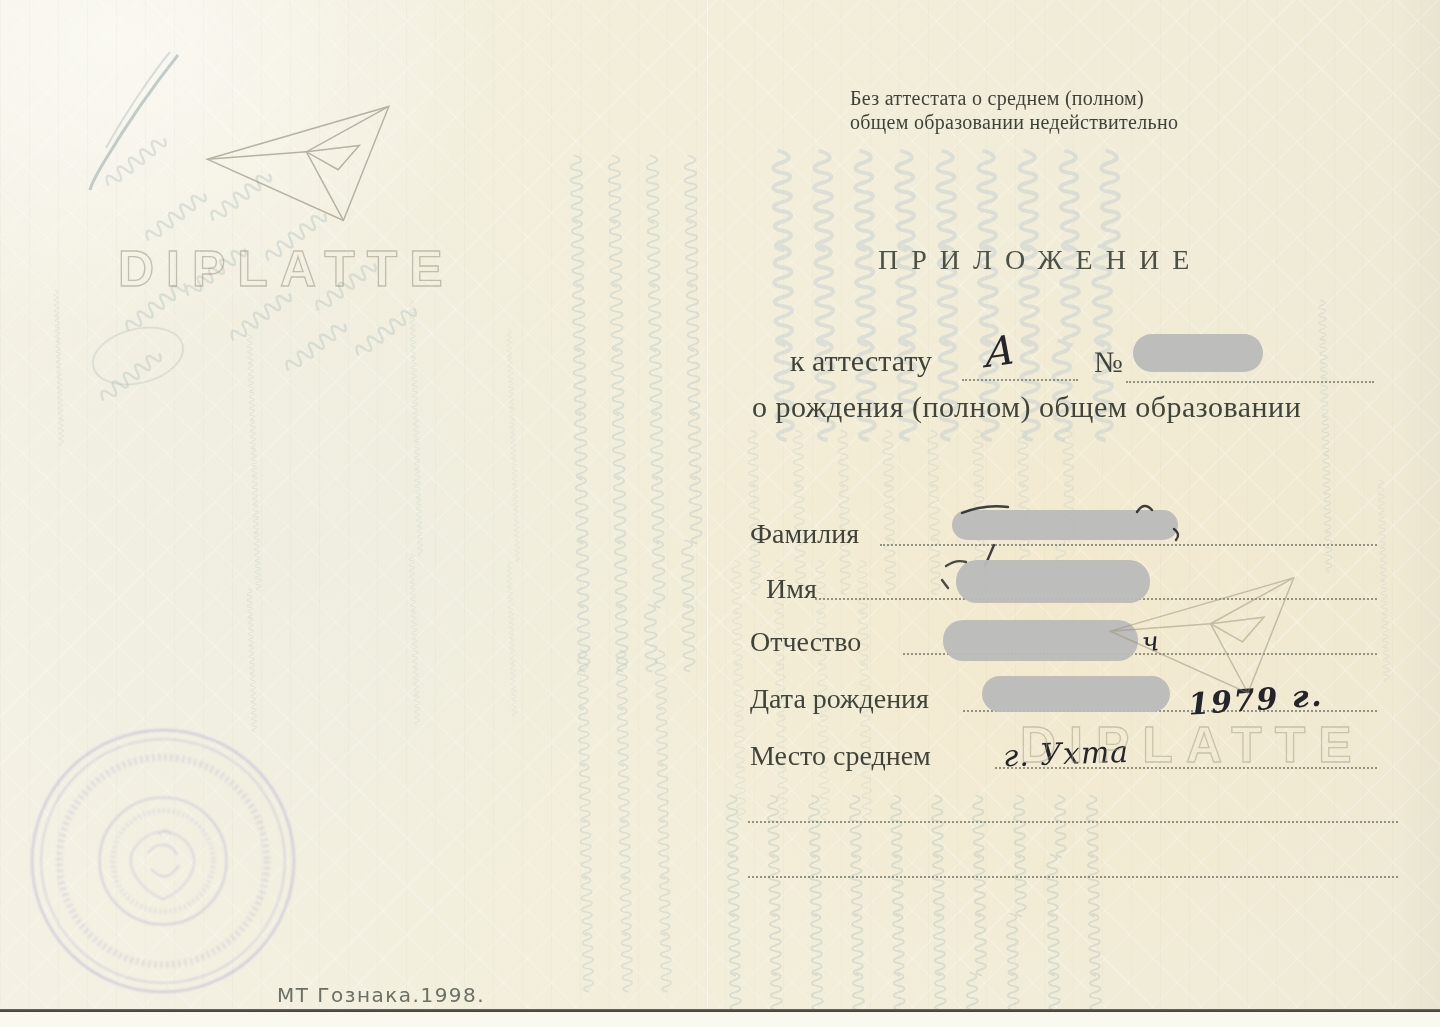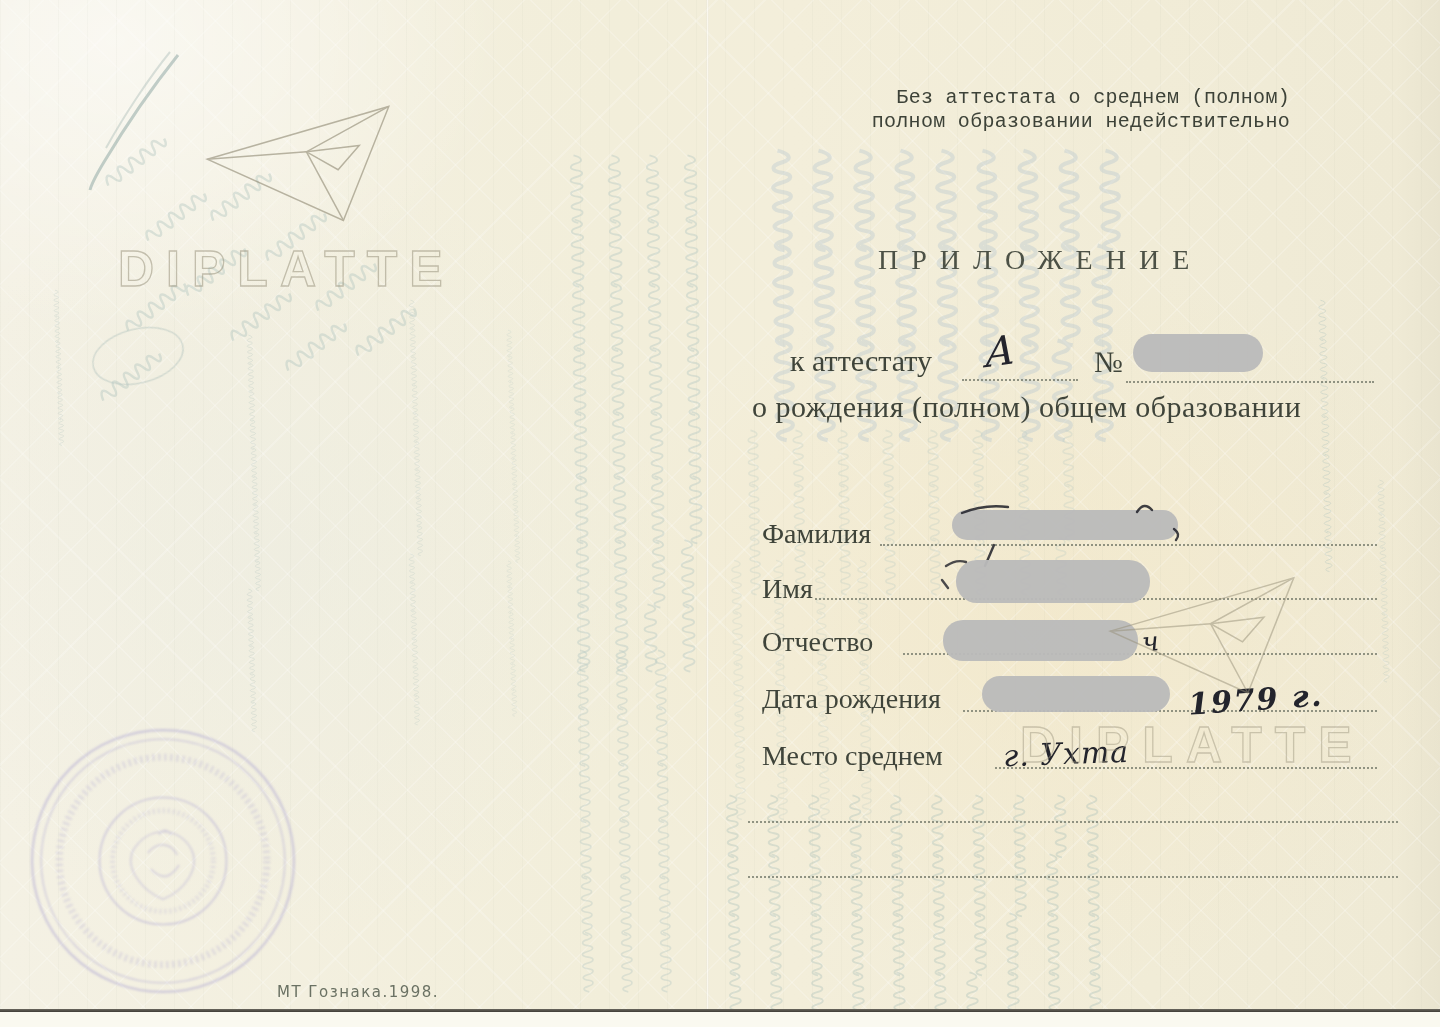--- a/index.html
+++ b/index.html
@@ -11,28 +11,28 @@
       radial-gradient(ellipse 520px 520px at 20% 55%, rgba(235,236,226,.5), rgba(235,236,226,0) 75%),
       linear-gradient(90deg,#f4f1e4 0%,#f2eeda 42%,#f3eeda 55%,#f1ecd7 80%,#efead5 97%,#e9e4cf 100%);
   }
   .paper::before{content:"";position:absolute;inset:0;pointer-events:none;
     background:
       repeating-linear-gradient(45deg, rgba(255,255,255,.20) 0 1.5px, rgba(255,255,255,0) 1.5px 34px),
       repeating-linear-gradient(-45deg, rgba(255,255,255,.20) 0 1.5px, rgba(255,255,255,0) 1.5px 34px),
       repeating-linear-gradient(90deg, rgba(150,160,138,.05) 0 1px, rgba(0,0,0,0) 1px 29px);
   }
   .abs{position:absolute;}
-  .notice{width:440px;text-align:right;font-size:20px;line-height:1.2;color:#3d4238;letter-spacing:.3px;font-family:Liberation Mono, monospace;}
+  .notice{width:440px;text-align:left;font-size:20px;line-height:1.2;color:#3d4238;letter-spacing:.3px;}
   .title{font-size:28px;letter-spacing:13px;color:#4c5146;white-space:nowrap;}
   .big{font-size:30px;color:#3f443a;white-space:nowrap;text-align:right;}
-  .label{font-size:28px;color:#3f443a;white-space:nowrap;margin-left:12px;}
+  .label{font-size:28px;color:#3f443a;white-space:nowrap;}
   .dots{height:0;border-bottom:2px dotted #6f7466;opacity:.75;}
   .blob{background:#bababa;opacity:.96;}
   .hand{font-family:"DejaVu Serif","Liberation Serif",serif;font-style:italic;color:#23242c;white-space:nowrap;}
-  .printer{font-family:"DejaVu Sans","Liberation Sans",sans-serif;font-size:15px;letter-spacing:1.5px;color:#6a7163;}
+  .printer{font-family:"DejaVu Sans","Liberation Sans",sans-serif;font-size:20px;letter-spacing:1.5px;color:#6a7163;}
   .crease{top:0;height:1009px;width:3px;left:706px;
     background:linear-gradient(90deg,rgba(120,115,95,.08),rgba(255,255,255,.55),rgba(120,115,95,.05));}
   .scan-edge{position:absolute;left:0;top:1009px;width:1440px;height:3px;
     background:linear-gradient(#6a675e,#3f3d37);}
   .scan-strip{position:absolute;left:0;top:1012px;width:1440px;height:15px;background:#faf9f0;}
   svg{overflow:visible;}
 </style>
 </head>
 <body>
 
@@ -340,21 +340,21 @@
           <path d="M-12 8 C0 20 8 16 16 4"></path>
           <path d="M-4 -26 C0 -32 4 -32 8 -26"></path>
         </g>
       </g>
     </svg>
 
     <div class="abs crease"></div>
 
     <div class="abs notice" style="left:850px;top:86px">
       <div>Без аттестата о среднем (полном)</div>
-      <div>полном образовании недействительно</div>
+      <div>общем образовании недействительно</div>
     </div>
 
     <div class="abs title" style="left:878px;top:244px">ПРИЛОЖЕНИЕ</div>
 
     <div class="abs big" style="left:790px;top:344px">к аттестату</div>
     <div class="abs hand" style="left:985px;top:328px;font-size:40px;transform:rotate(-8deg) skewX(-8deg)">А</div>
     <div class="abs dots" style="left:962px;top:379px;width:116px"></div>
     <div class="abs big" style="left:1094px;top:345px">№</div>
     <div class="abs dots" style="left:1126px;top:381px;width:248px"></div>
     <div class="abs blob" style="left:1133px;top:334px;width:130px;height:38px;border-radius:19px"></div>
@@ -366,21 +366,21 @@
     <div class="abs blob" style="left:952px;top:510px;width:226px;height:30px;border-radius:15px"></div>
     <svg class="abs" style="left:940px;top:495px" width="260" height="70" viewBox="0 0 260 70">
       <g stroke="#1f2028" stroke-width="2.4" fill="none" opacity=".85" stroke-linecap="round">
         <path d="M22 18 q22 -9 46 -6"></path>
         <path d="M197 17 q7 -11 15 -2"></path>
         <path d="M234 34 q7 5 2 11"></path>
         <path d="M54 50 l-9 21"></path>
       </g>
     </svg>
 
-    <div class="abs label" style="left:750px;top:573px">Имя</div>
+    <div class="abs label" style="left:766px;top:573px">Имя</div>
     <div class="abs dots" style="left:815px;top:598px;width:562px"></div>
     <div class="abs blob" style="left:956px;top:560px;width:194px;height:43px;border-radius:21px"></div>
     <svg class="abs" style="left:938px;top:556px" width="40" height="40" viewBox="0 0 40 40">
       <path d="M8 10 q10 -7 20 -4 M4 24 l6 8" stroke="#1f2028" stroke-width="2.4" fill="none" opacity=".8" stroke-linecap="round"></path>
     </svg>
 
     <div class="abs label" style="left:750px;top:626px">Отчество</div>
     <div class="abs dots" style="left:903px;top:653px;width:474px"></div>
     <div class="abs blob" style="left:943px;top:620px;width:195px;height:41px;border-radius:20px"></div>
     <div class="abs hand" style="left:1142px;top:626px;font-size:27px;transform:rotate(-6deg)">ч</div>

